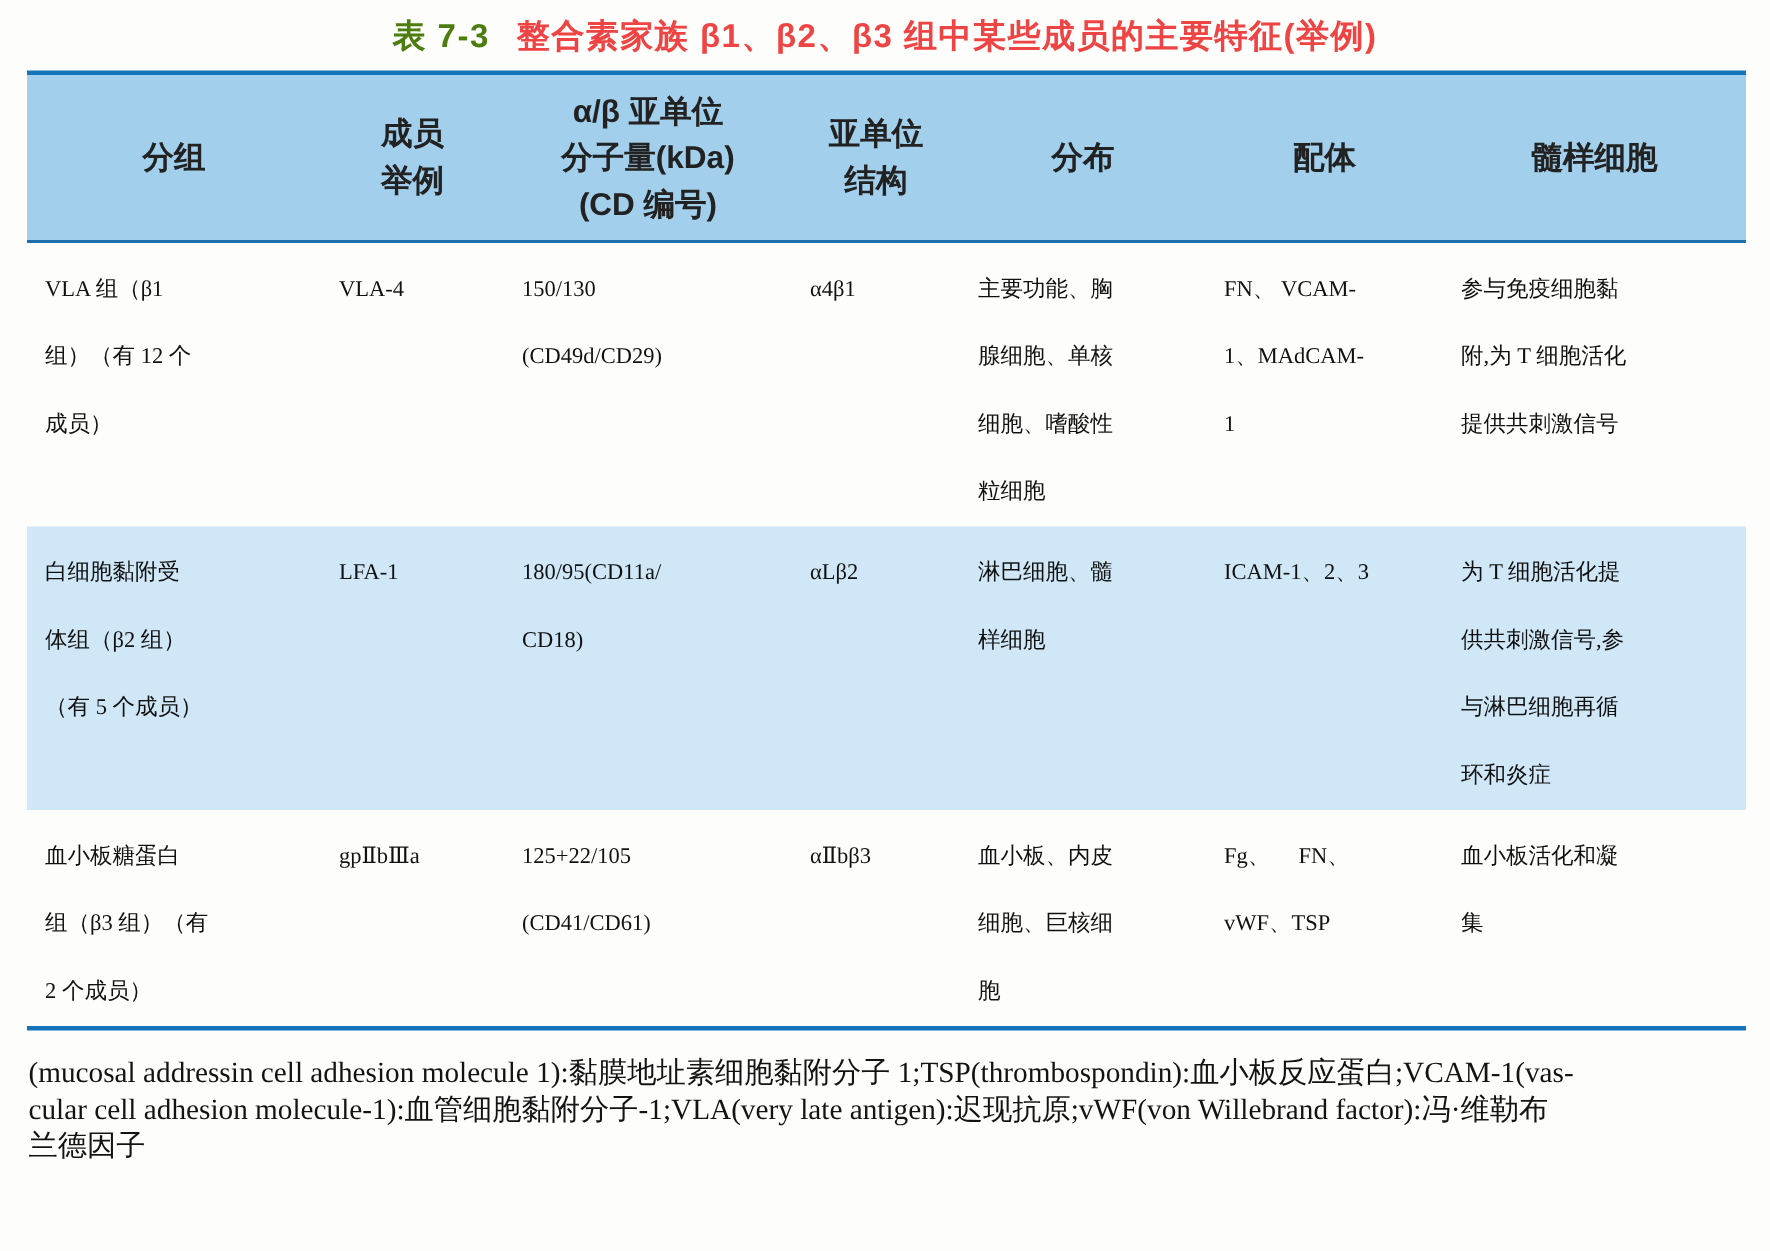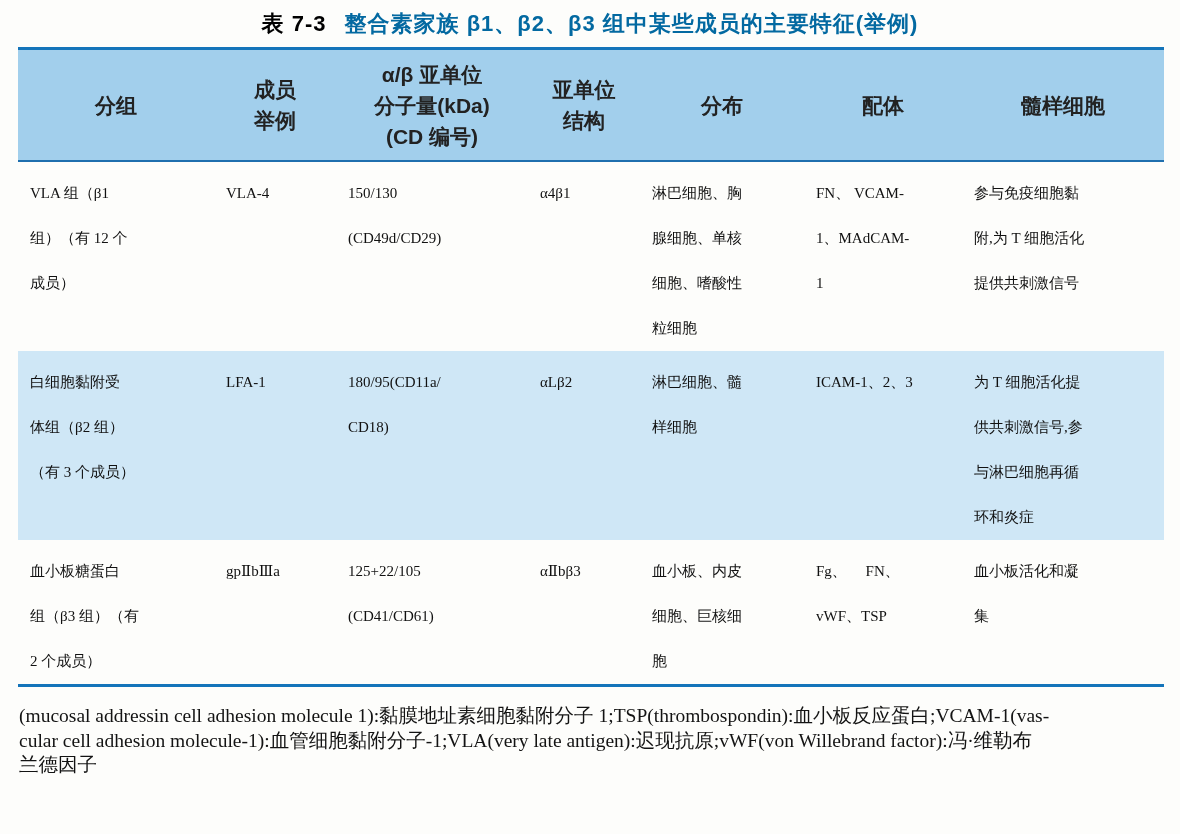--- a/index.html
+++ b/index.html
@@ -20,25 +20,25 @@
   .caption {
     text-align: center;
     padding-top: 9px;
     height: 36px;
     font-family: "Liberation Sans", "DejaVu Sans", sans-serif;
     font-size: 22px;
     font-weight: 700;
     letter-spacing: 1px;
   }
   .caption .num {
-    color: #000000;
+    color: #4d7c0f;
     margin-right: 18px;
   }
   .caption .txt {
-    color: #0369a1;
+    color: #ef4444;
   }
   table.tbl {
     border-collapse: collapse;
     table-layout: fixed;
     width: 1146px;
     margin-left: 18px;
     margin-top: 2px;
     border-top: 3px solid #1474ba;
     border-bottom: 3px solid #1474ba;
   }
@@ -115,35 +115,35 @@
     </thead>
     <tbody>
       <tr class="band-white r1">
         <td>VLA 组（β1
 组）（有 12 个
 成员）</td>
         <td>VLA-4</td>
         <td>150/130
 (CD49d/CD29)</td>
         <td>α4β1</td>
-        <td>淋巴细胞、胸
+        <td>主要功能、胸
 腺细胞、单核
 细胞、嗜酸性
 粒细胞</td>
         <td>FN、 VCAM-
 1、MAdCAM-
 1</td>
         <td>参与免疫细胞黏
 附,为 T 细胞活化
 提供共刺激信号</td>
       </tr>
       <tr class="band-blue r2">
         <td>白细胞黏附受
 体组（β2 组）
-（有 3 个成员）</td>
+（有 5 个成员）</td>
         <td>LFA-1</td>
         <td>180/95(CD11a/
 CD18)</td>
         <td>αLβ2</td>
         <td>淋巴细胞、髓
 样细胞</td>
         <td>ICAM-1、2、3</td>
         <td>为 T 细胞活化提
 供共刺激信号,参
 与淋巴细胞再循

